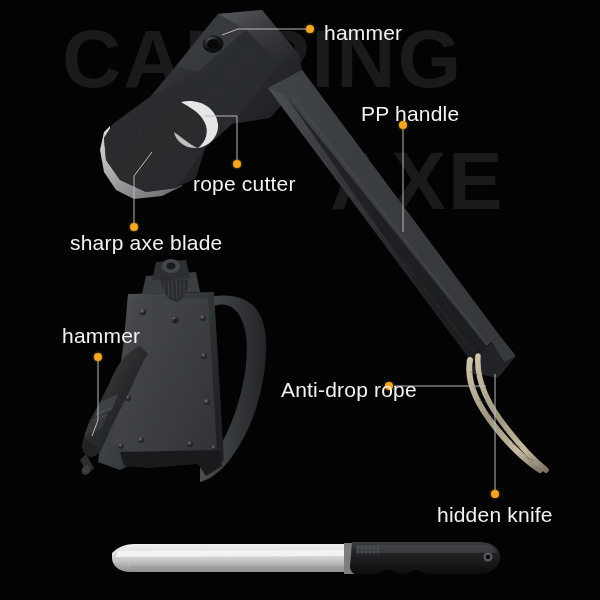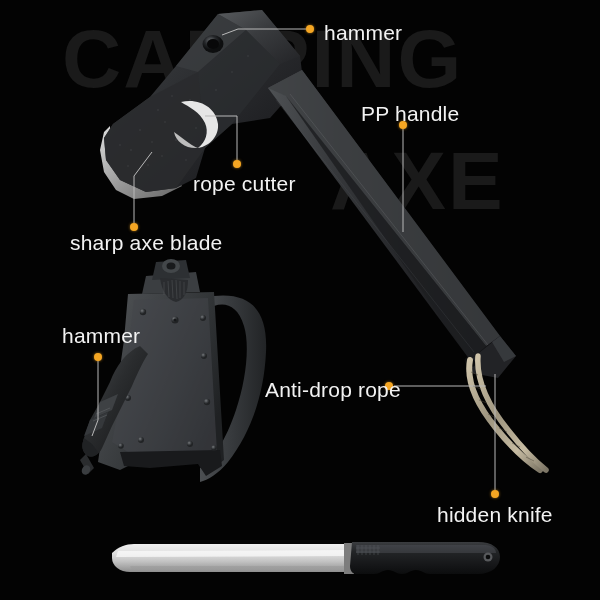--- a/index.html
+++ b/index.html
@@ -322,19 +322,19 @@
   <div class="dot" style="left:233px; top:160px;"></div>
   <div class="label" style="left:193px; top:172px;">rope cutter</div>
 
   <div class="dot" style="left:130px; top:223px;"></div>
   <div class="label" style="left:70px; top:231px;">sharp axe blade</div>
 
   <div class="dot" style="left:94px; top:353px;"></div>
   <div class="label" style="left:62px; top:324px;">hammer</div>
 
   <div class="dot" style="left:385px; top:382px;"></div>
-  <div class="label" style="left:265px; top:378px;text-align:right;">Anti-drop rope</div>
+  <div class="label" style="left:281px; top:378px;text-align:right;">Anti-drop rope</div>
 
   <div class="dot" style="left:491px; top:490px;"></div>
   <div class="label" style="left:437px; top:503px;">hidden knife</div>
 
 
 </div>
 
 </body></html>

